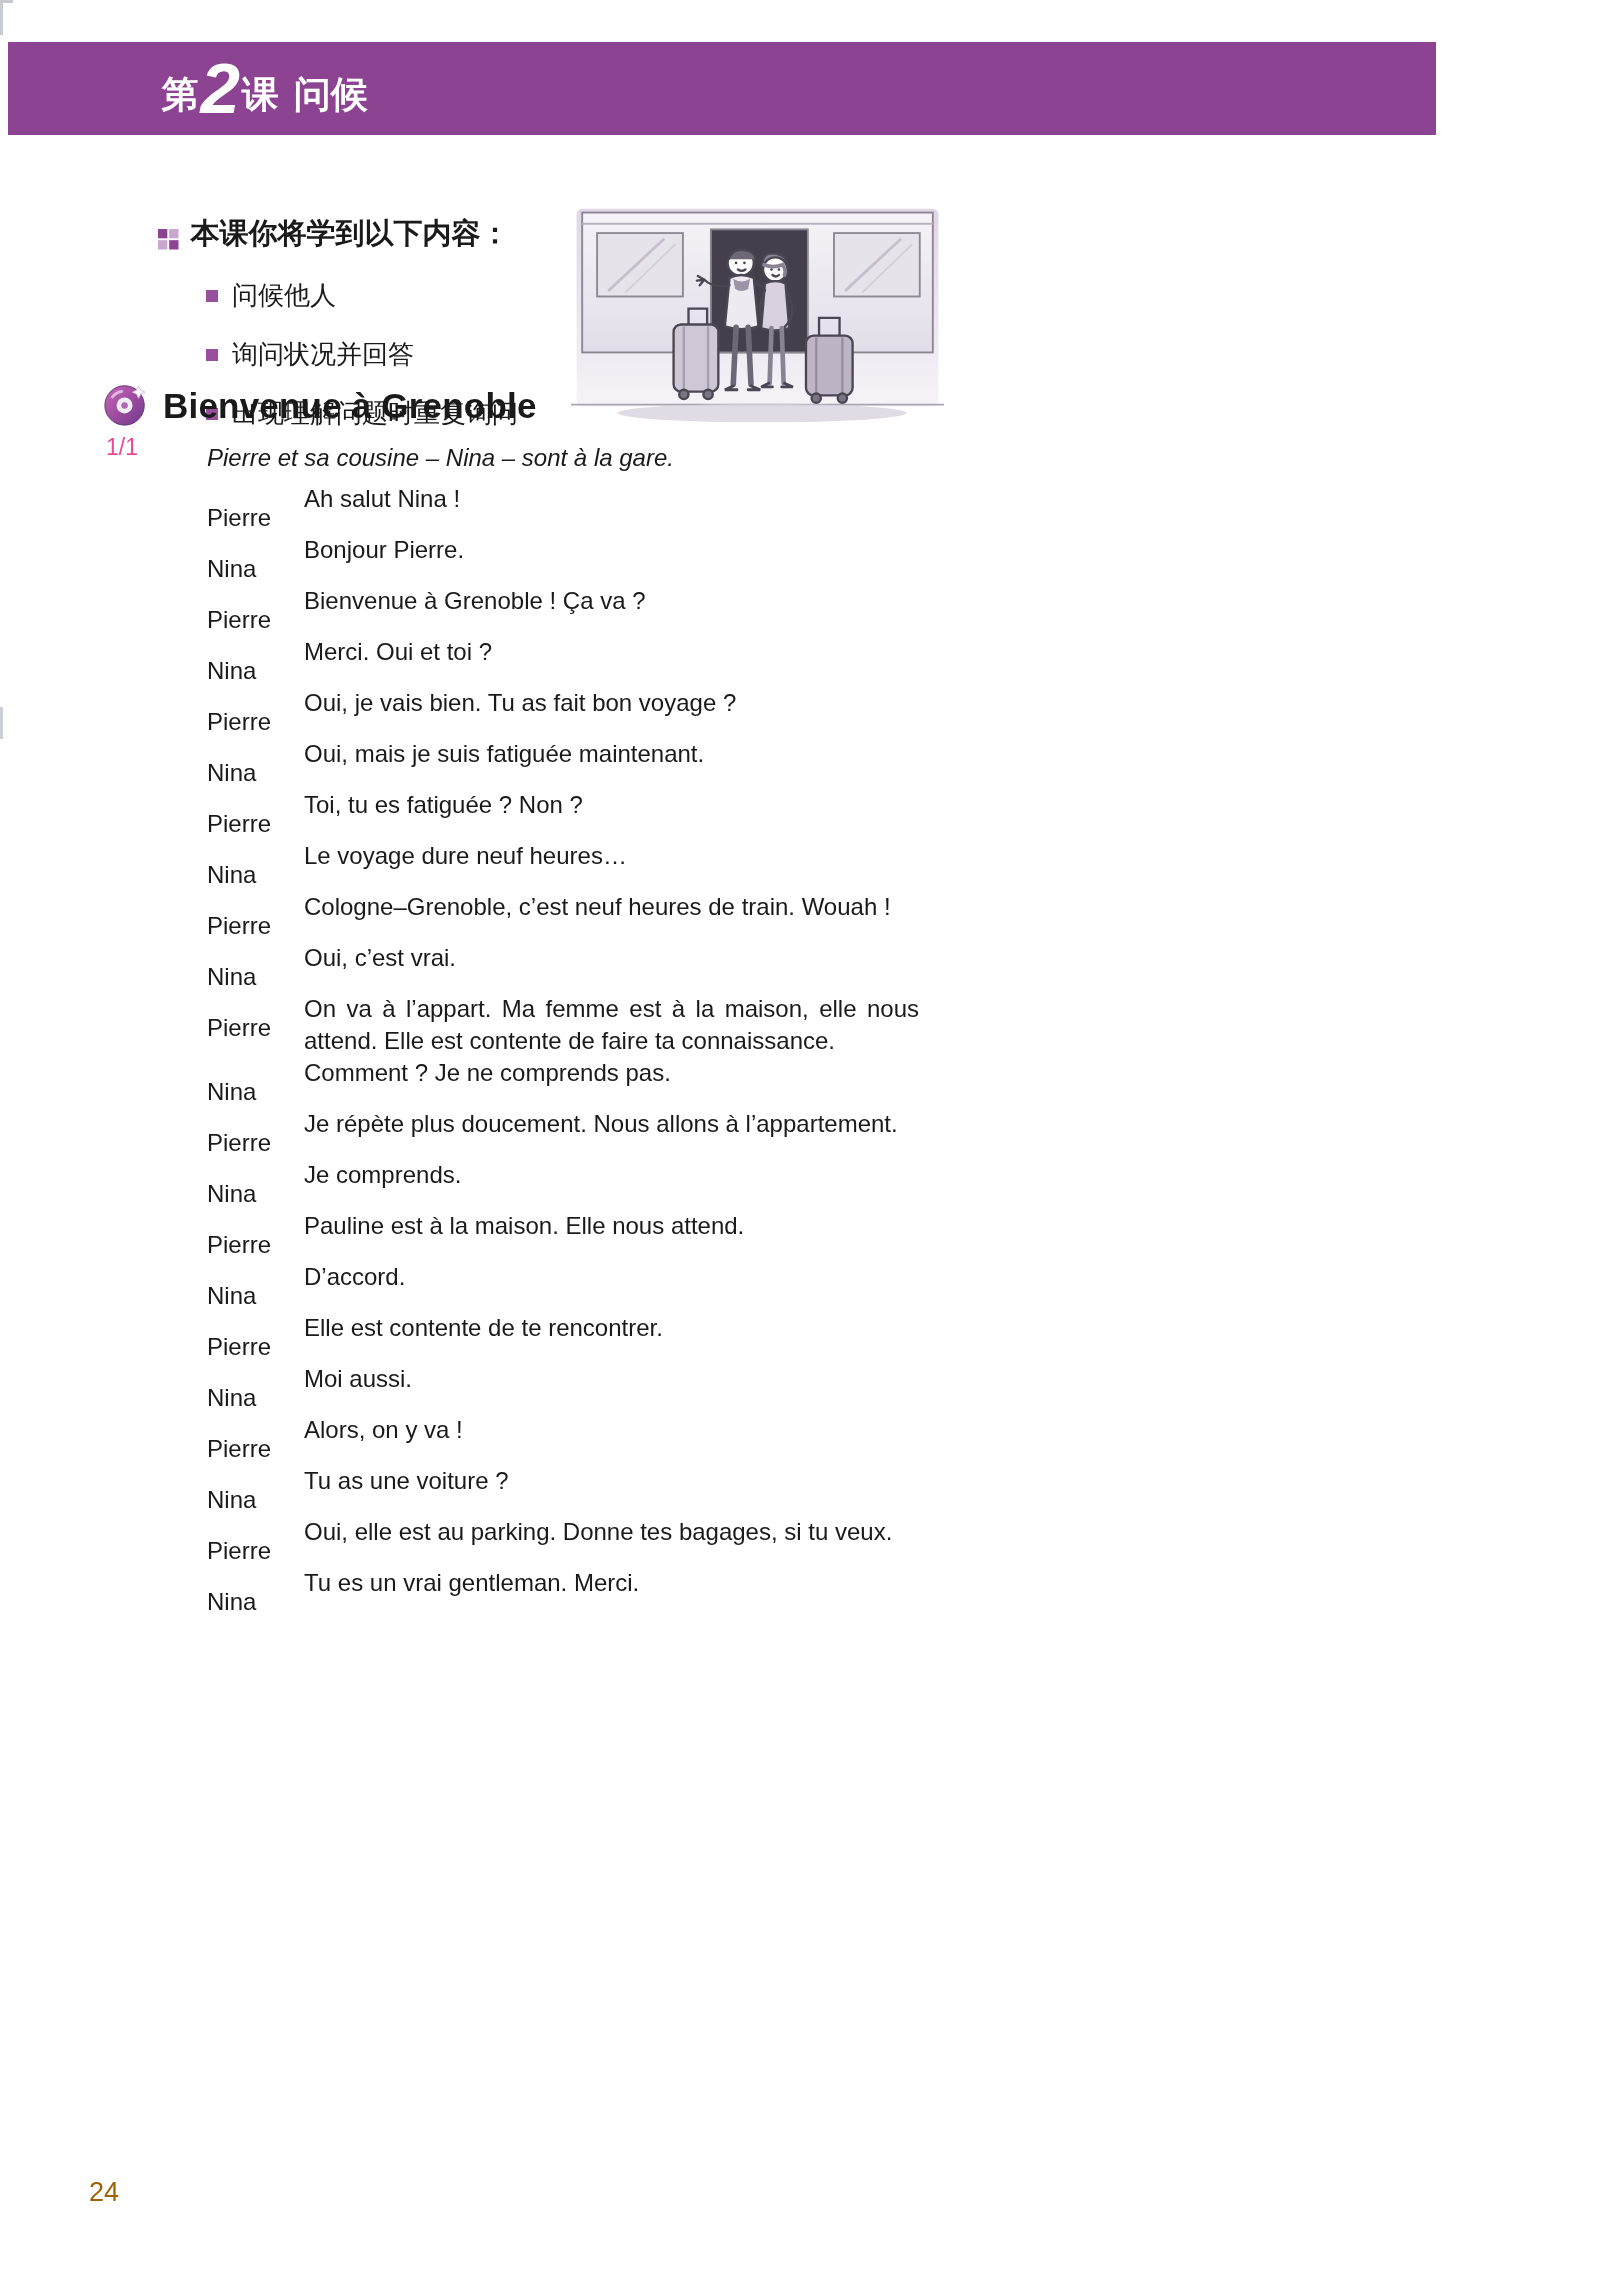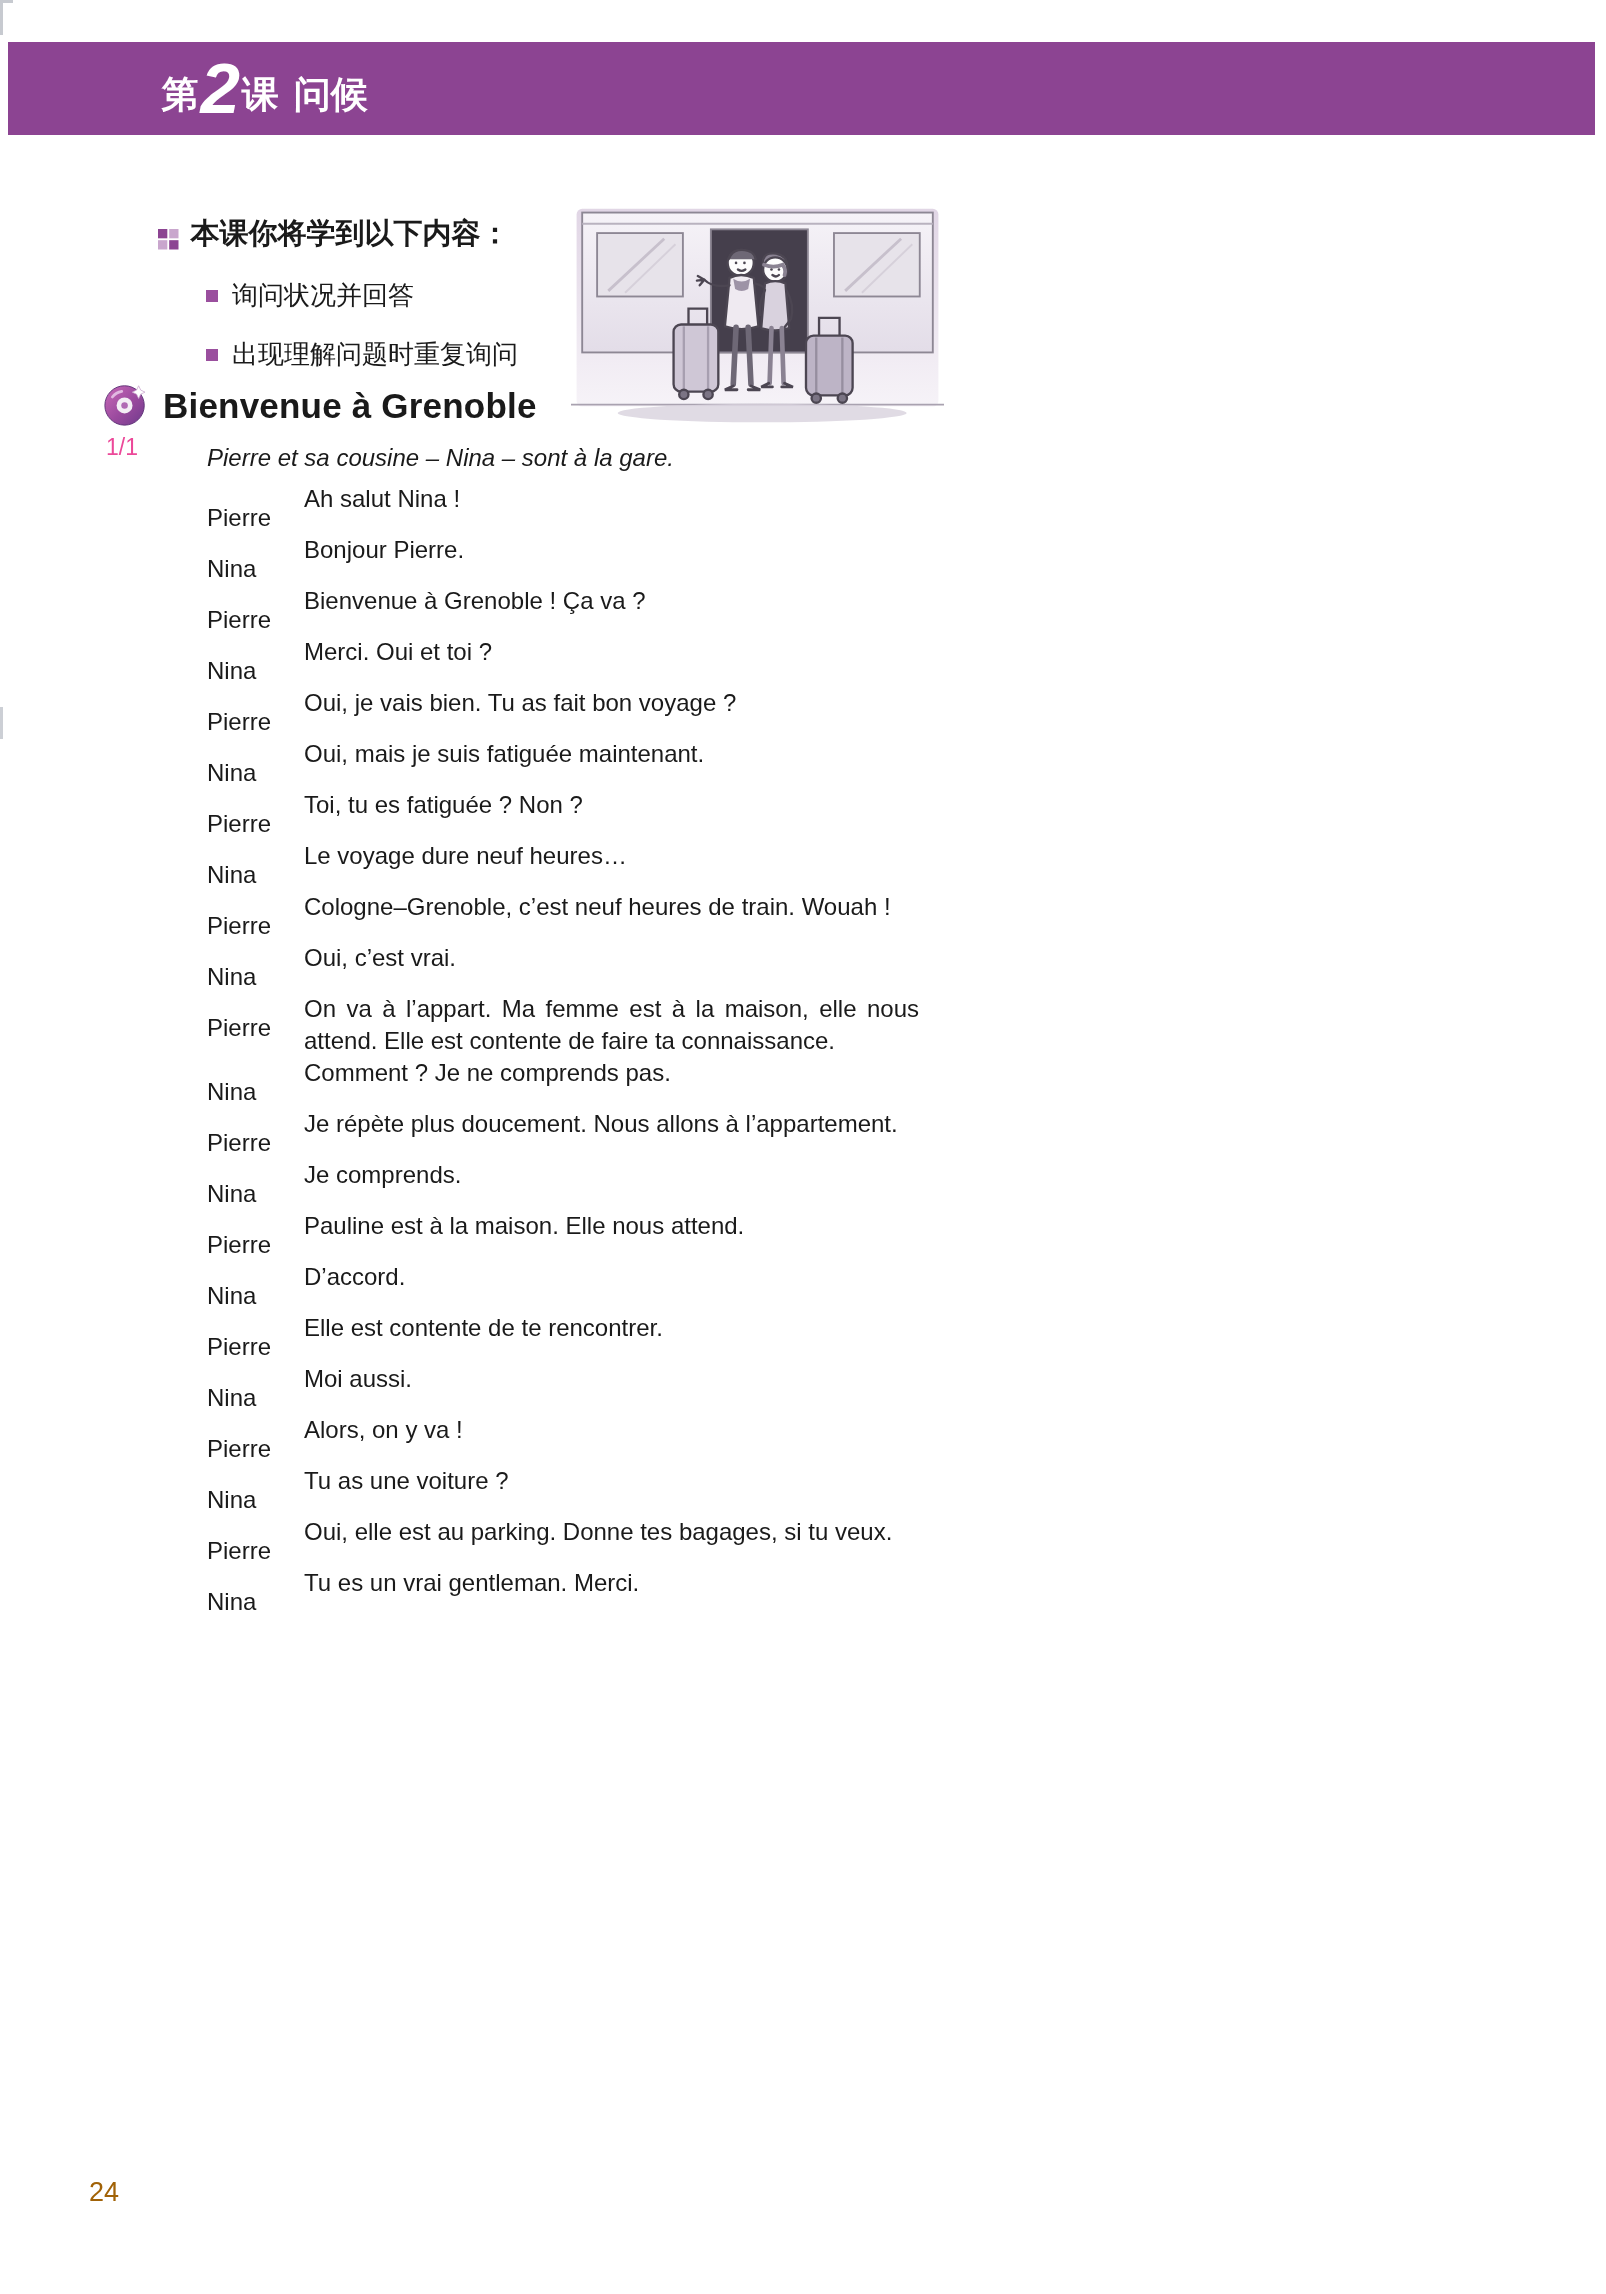--- a/index.html
+++ b/index.html
@@ -8,21 +8,21 @@
     font-family:"Liberation Sans","DejaVu Sans",sans-serif;
     color:#1a1a1a;overflow:hidden;
   }
   
   .corner-mark{position:absolute;left:0;top:0;width:2.8px;height:35px;background:#9aa0ab;opacity:.55;}
   .corner-mark:after{content:"";position:absolute;left:0;top:0;width:13px;height:2.8px;background:#9aa0ab;}
   .edge-mark{position:absolute;left:0;top:707px;width:2.8px;height:32px;background:#9aa0ab;opacity:.5;}
 
   
   .band{
-    position:absolute;left:7.5px;top:42px;width:1587px;height:93px;
+    position:absolute;left:7.5px;top:42px;width:1428px;height:93px;
     background:#8c4492;color:#ffffff;
     display:flex;align-items:center;box-sizing:border-box;padding-left:154px;
   }
   .band-title{font-weight:bold;line-height:1;}
   .band-title .zh{font-size:37px;vertical-align:baseline;}
   .band-title .num{font-size:71px;font-style:italic;vertical-align:-5.6px;padding:0 1.9px;}
   .band-title .gap{margin-left:15px;}
 
   
   .objectives{position:absolute;left:158px;top:186px;width:485px;}
@@ -73,20 +73,24 @@
         <rect x="12" y="0" width="10" height="10" fill="#c9a6cd"></rect>
         <rect x="0" y="12" width="10" height="10" fill="#c9a6cd"></rect>
         <rect x="12" y="12" width="10" height="10" fill="#8c4492"></rect>
       </svg>
     </span>
     <span>本课你将学到以下内容：</span>
   </div>
   <div class="obj-items">
     <div class="obj-item">
       <span class="bullet-sq"></span>
+      <span>问候他人</span>
+    </div>
+    <div class="obj-item">
+      <span class="bullet-sq"></span>
       <span>询问状况并回答</span>
     </div>
     <div class="obj-item">
       <span class="bullet-sq"></span>
       <span>出现理解问题时重复询问</span>
     </div>
   </div>
 </div>
 
 <div class="illustration">

